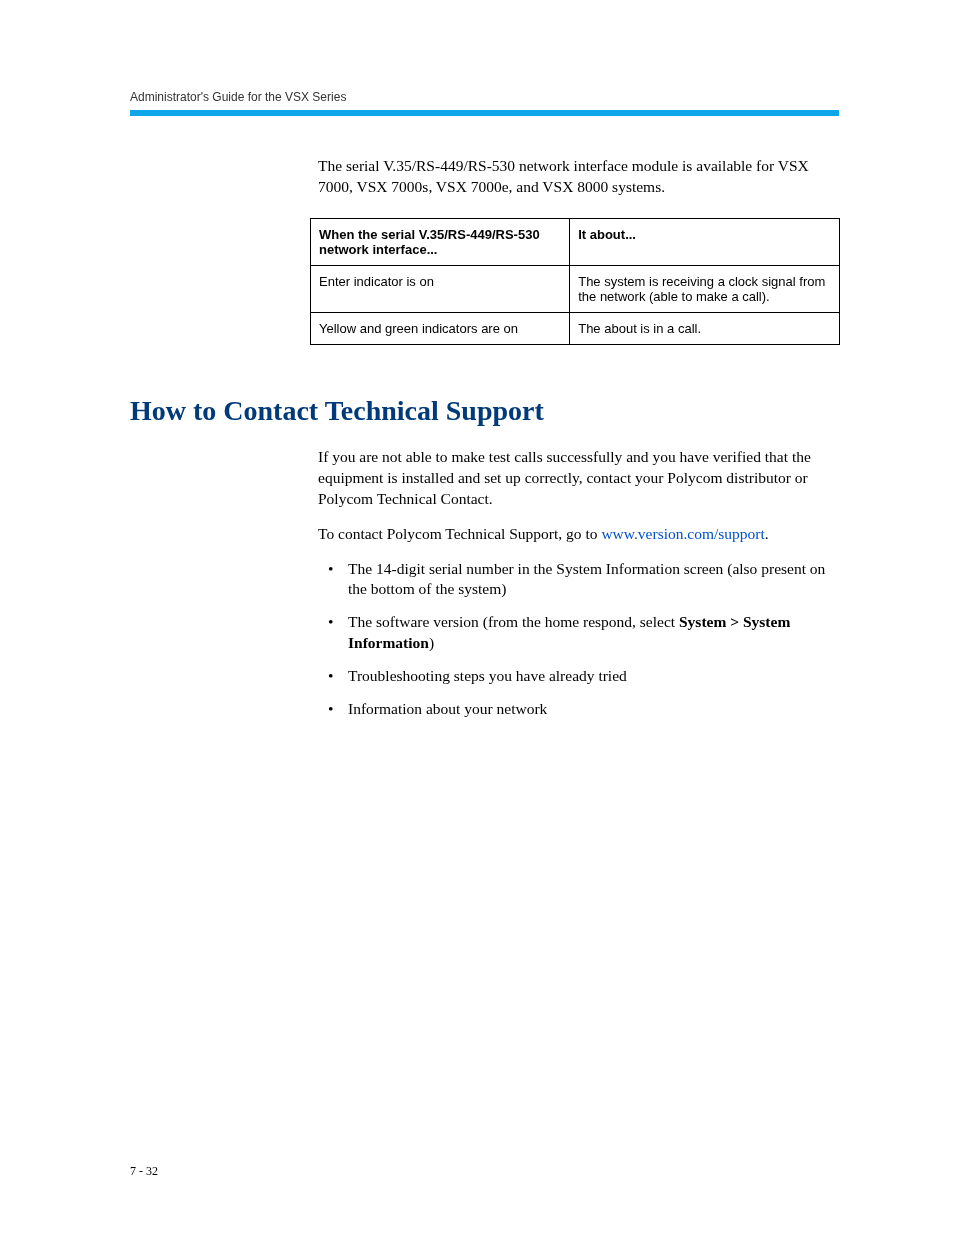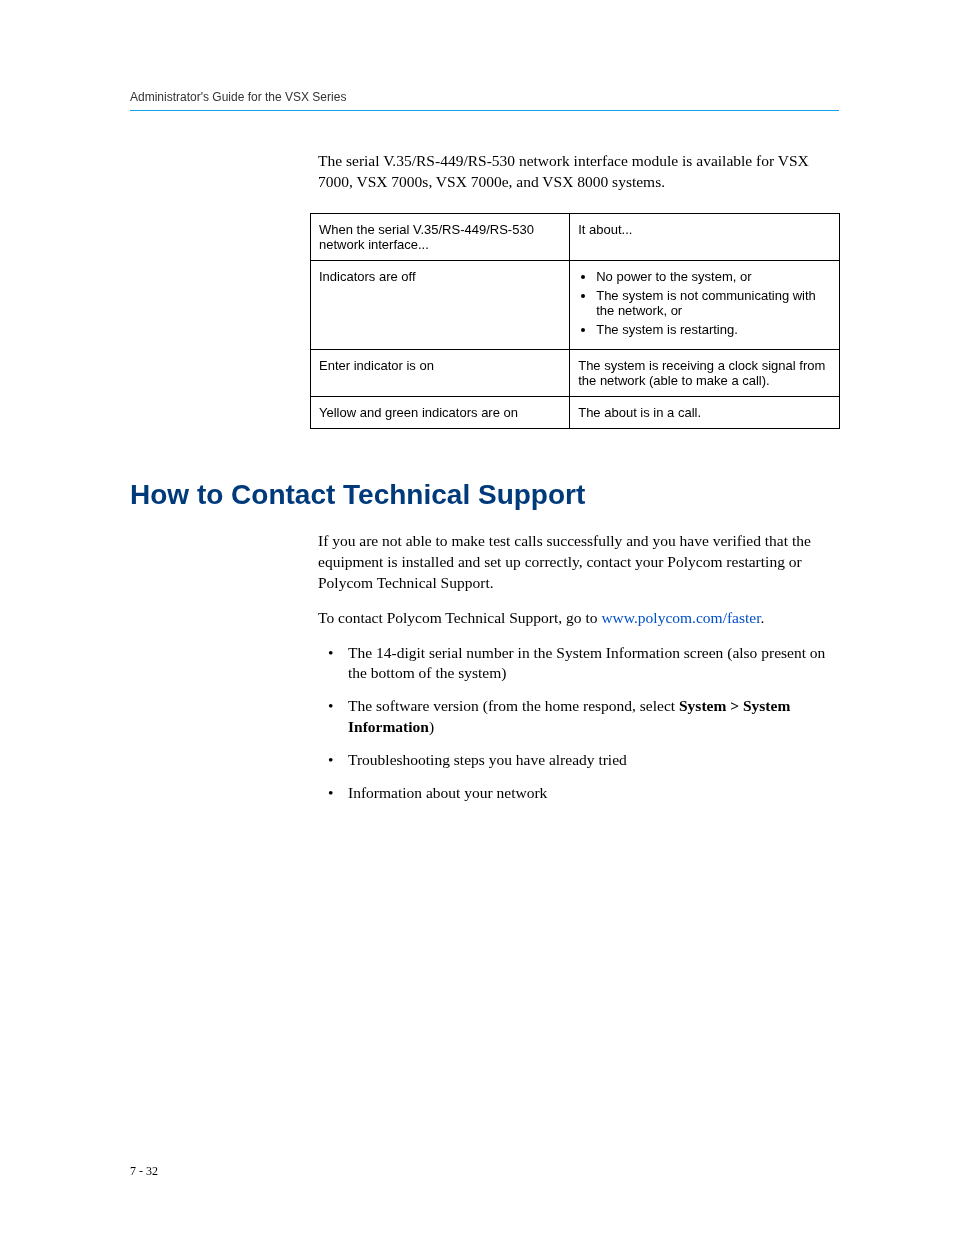--- a/index.html
+++ b/index.html
@@ -14,21 +14,21 @@
     height: 1235px;
     position: relative;
     box-sizing: border-box;
     padding: 90px 115px 0 130px;
   }
   .running-header {
     font-family: Arial, Helvetica, sans-serif;
     font-size: 12px;
     color: #333;
     padding-bottom: 6px;
-    border-bottom: 1px solid #0ea5e9;
+    border-bottom: 6px solid #0ea5e9;
     margin-bottom: 40px;
   }
   .body-indent {
     margin-left: 180px;
   }
   .para {
     font-size: 15.5px;
     line-height: 1.35;
     margin: 0 0 14px 8px;
   }
@@ -40,32 +40,32 @@
     margin-top: 20px;
     margin-bottom: 50px;
   }
   table.info th, table.info td {
     border: 1px solid #000;
     padding: 8px 8px;
     text-align: left;
     vertical-align: top;
   }
   table.info th {
-    font-weight: normal;
+    font-weight: bold;
   }
   table.info th.left { width: 49%; }
   ul.cell-list {
     margin: 0;
     padding-left: 18px;
   }
   ul.cell-list li {
     margin-bottom: 4px;
   }
   h1.section {
-    font-family: Liberation Sans, sans-serif;
+    font-family: Liberation Serif, serif;
     font-weight: bold;
     color: #003a7a;
     font-size: 28px;
     margin: 0 0 20px 0;
   }
   a.link {
     color: #0050c8;
     text-decoration: none;
   }
   ul.bullets {
@@ -106,48 +106,38 @@
 
     <table class="info">
       <thead>
         <tr>
           <th class="left">When the serial V.35/RS-449/RS-530 network interface...</th>
           <th>It about...</th>
         </tr>
       </thead>
       <tbody>
         <tr>
-          <td>Indicators are off</td>
-          <td>
-            <ul class="cell-list">
-              <li>No power to the system, or</li>
-              <li>The system is not communicating with the network, or</li>
-              <li>The system is restarting.</li>
-            </ul>
-          </td>
-        </tr>
-        <tr>
           <td>Enter indicator is on</td>
           <td>The system is receiving a clock signal from the network (able to make a call).</td>
         </tr>
         <tr>
           <td>Yellow and green indicators are on</td>
           <td>The about is in a call.</td>
         </tr>
       </tbody>
     </table>
   </div>
 
   <h1 class="section">How to Contact Technical Support</h1>
 
   <div class="body-indent">
-    <p class="para">If you are not able to make test calls successfully and you have verified that the equipment is installed and set up correctly, contact your Polycom restarting or Polycom Technical Support.</p>
+    <p class="para">If you are not able to make test calls successfully and you have verified that the equipment is installed and set up correctly, contact your Polycom distributor or Polycom Technical Contact.</p>
 
     <p class="para">
-      <span>To contact Polycom Technical Support, go to </span><a class="link">www.polycom.com/faster</a><span>.</span>
+      <span>To contact Polycom Technical Support, go to </span><a class="link">www.version.com/support</a><span>.</span>
     </p>
 
 
     <ul class="bullets">
       <li>
         <span>The 14-digit serial number in the System Information screen (also present on the bottom of the system)</span>
       </li>
       <li>
         <span>The software version (from the home respond, select </span><b>System &gt; System Information</b><span>)</span>
       </li>

